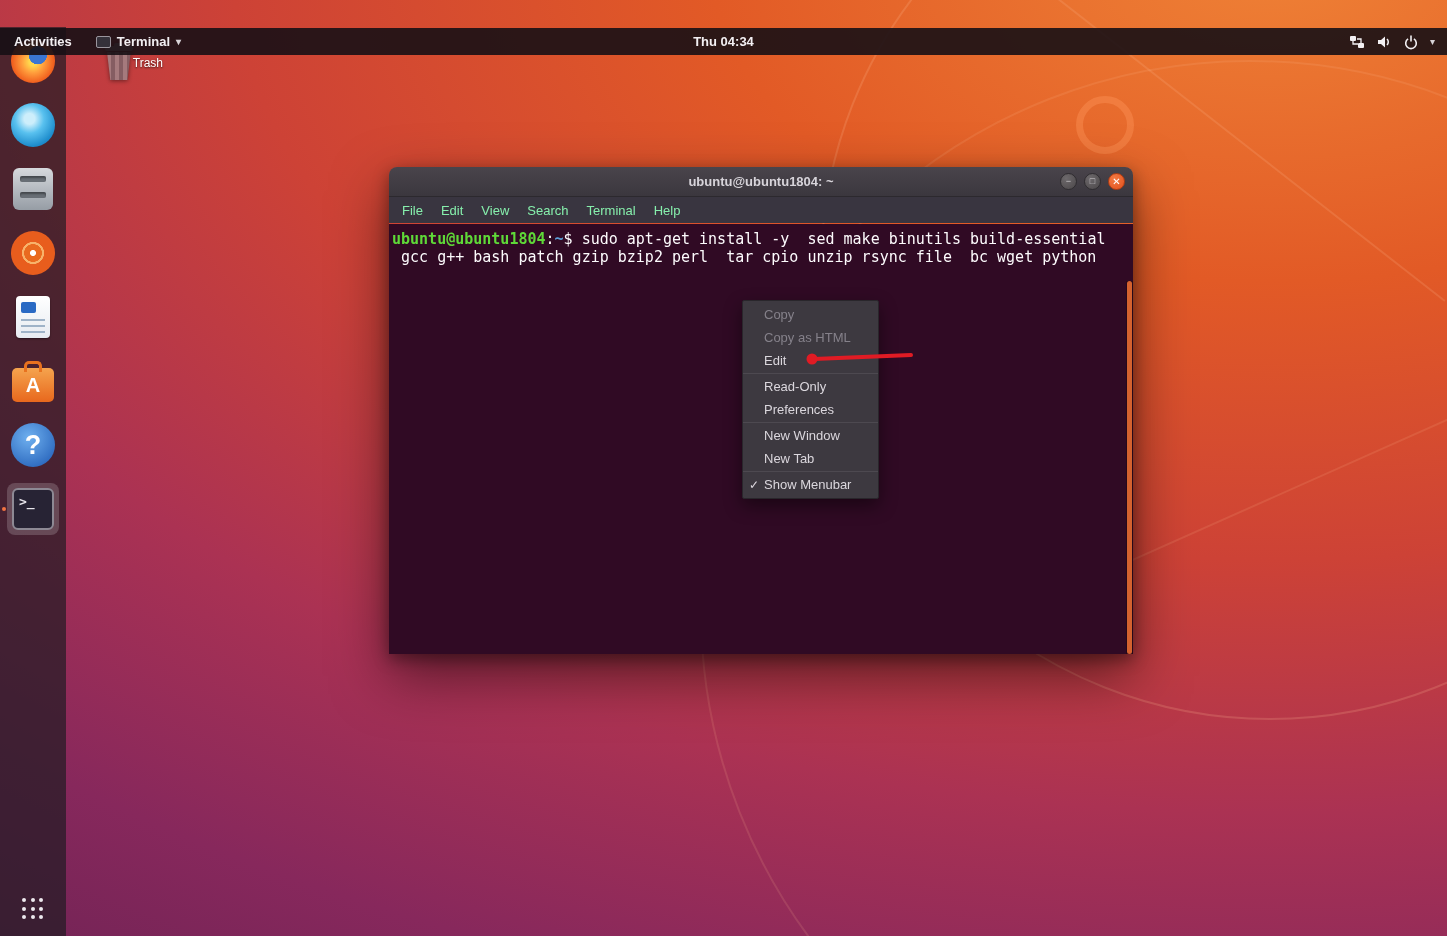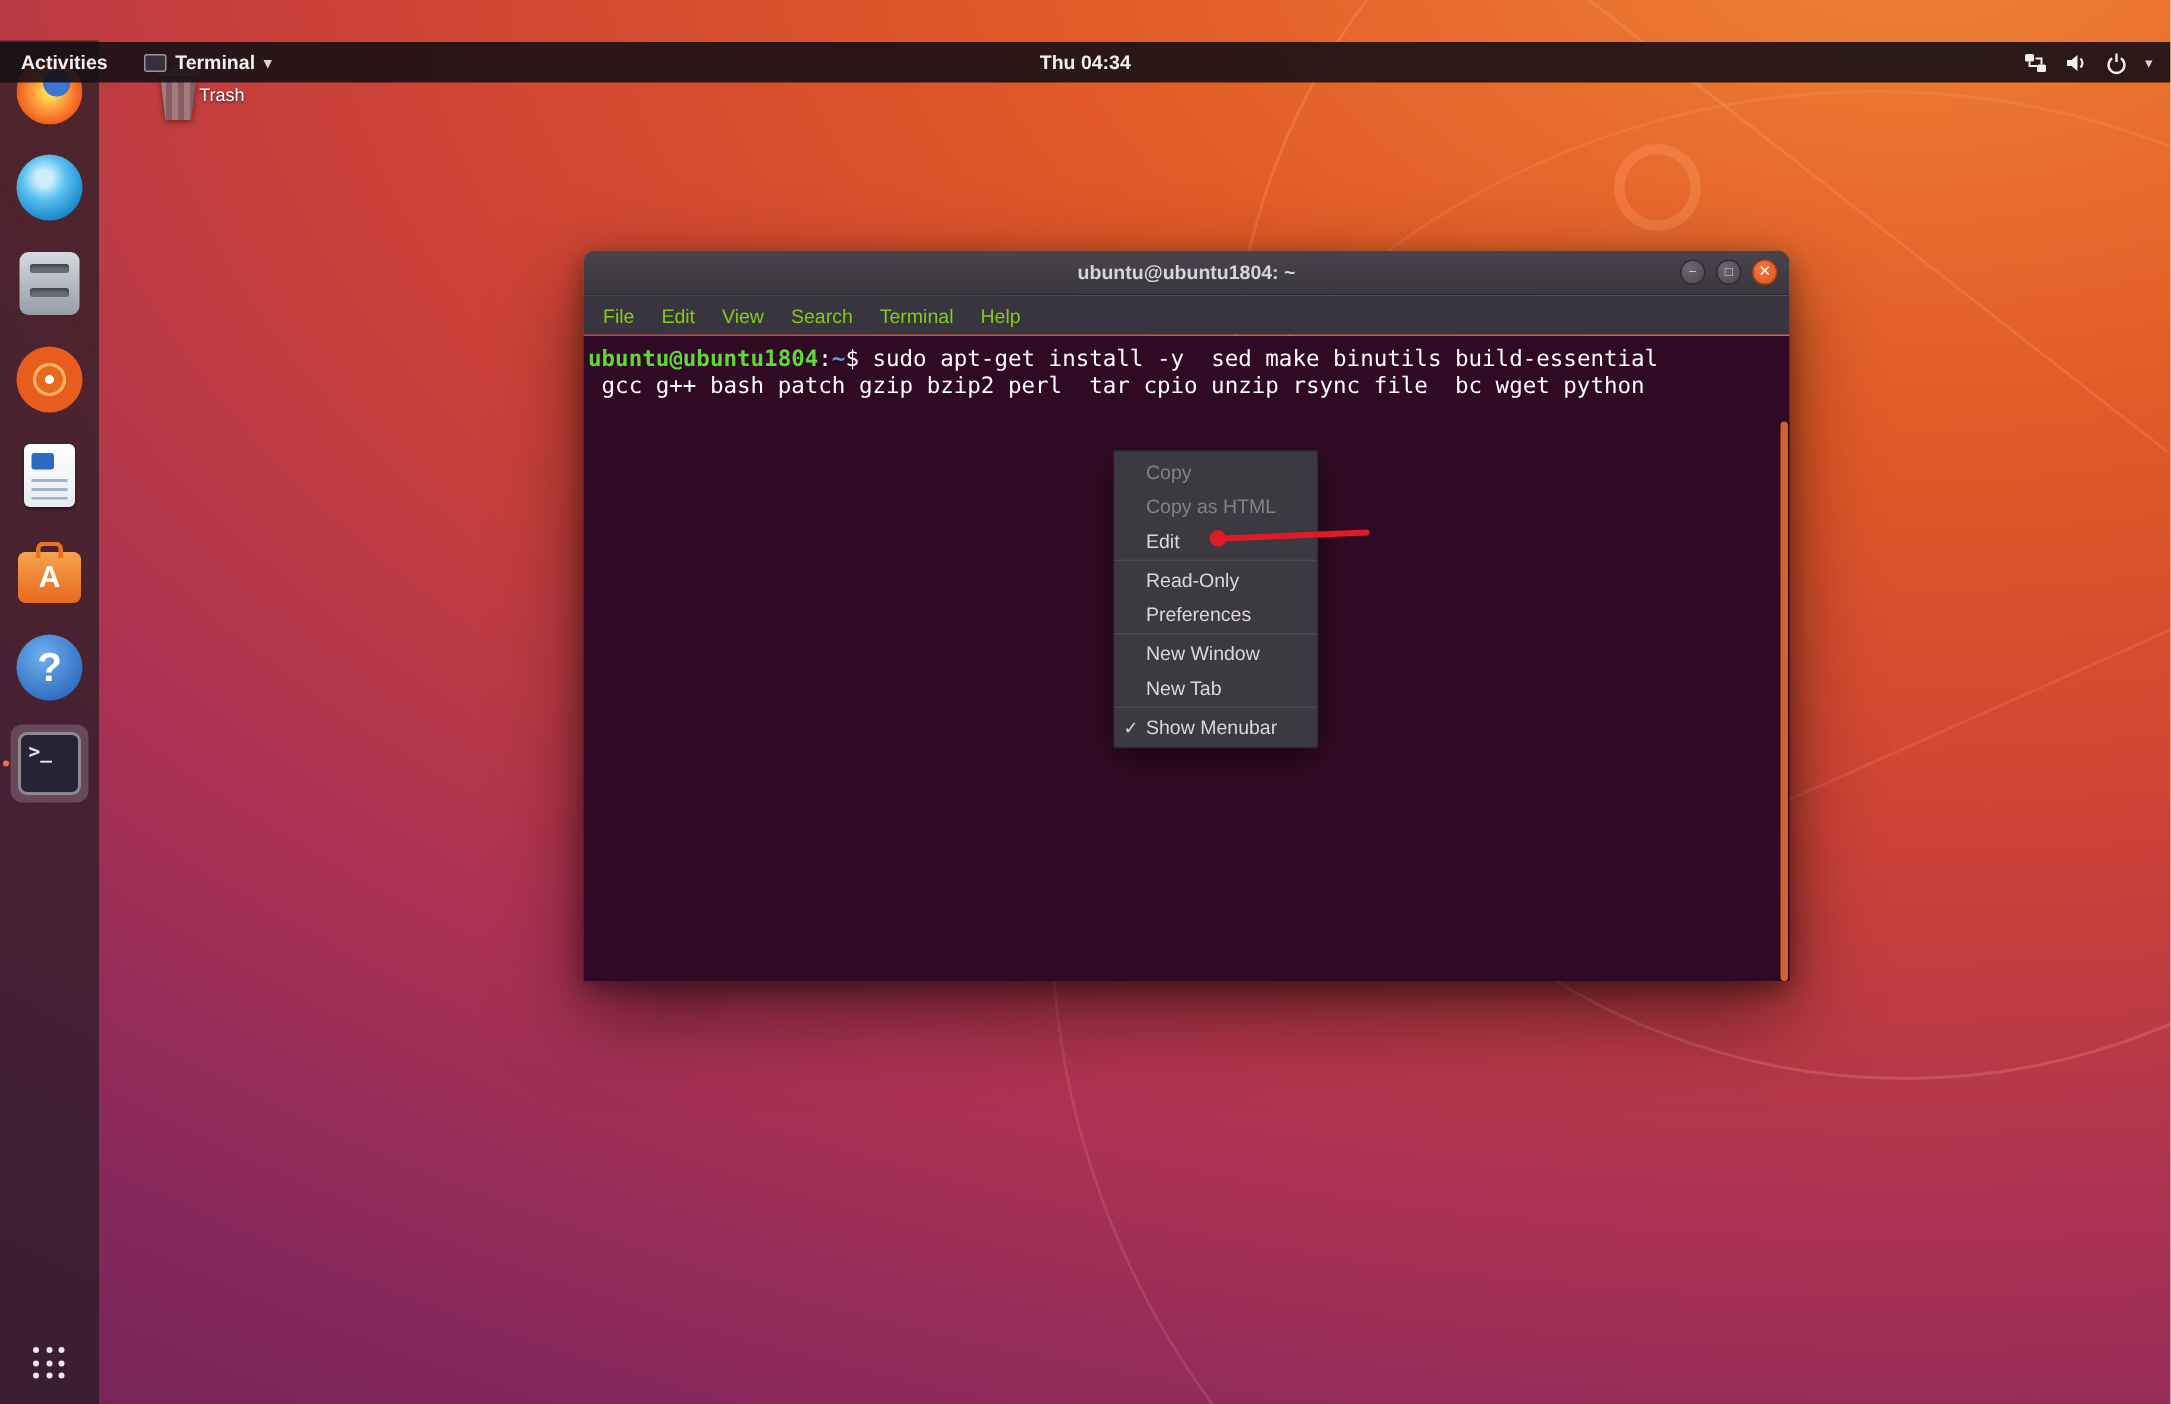--- a/index.html
+++ b/index.html
@@ -85,36 +85,36 @@
   .trash-icon { width:28px; height:38px; position:relative; filter:drop-shadow(0 1px 2px rgba(0,0,0,0.45)); }
   .trash-lid { position:absolute; top:4px; left:0; right:0; height:5px; background:#b08486; border-radius:2px; }
   .trash-lid::before { content:""; position:absolute; top:-3px; left:9px; width:10px; height:3px;
     background:#b08486; border-radius:2px 2px 0 0; }
   .trash-body { position:absolute; top:10px; left:2px; right:2px; bottom:0;
     background:repeating-linear-gradient(90deg, #a57a7d 0 4px, #855d62 4px 8px);
     clip-path:polygon(0 0, 100% 0, 86% 100%, 14% 100%); }
   .trash-label { margin-top:4px; font-size:12px; color:#ffffff; text-shadow:0 1px 2px rgba(0,0,0,0.7); }
 
   
-  .window { position:absolute; left:389px; top:167px; width:804px; height:487px; z-index:10;
+  .window { position:absolute; left:389px; top:167px; width:744px; height:487px; z-index:10;
     border-radius:8px 8px 2px 2px;
     box-shadow:0 22px 55px rgba(0,0,0,0.50), 0 5px 16px rgba(0,0,0,0.38); }
   .titlebar { height:30px; border-radius:8px 8px 0 0; position:relative;
     background:linear-gradient(#49444b, #3b373e); border-bottom:1px solid #2c292e;
     display:flex; align-items:center; justify-content:center;
     color:#d7d4da; font-size:13px; font-weight:bold; }
   .win-buttons { position:absolute; right:8px; top:0; bottom:0; display:flex; align-items:center; gap:7px; }
   .win-btn { width:17px; height:17px; border-radius:50%; border:1px solid #2f2c30;
     background:radial-gradient(circle at 35% 30%, #6d696c, #4b4749);
     color:#cfccd0; font-size:9px; line-height:1;
     display:flex; align-items:center; justify-content:center; padding:0; font-family:inherit; }
   .win-btn.close { background:radial-gradient(circle at 35% 30%, #f47a42, #e1511e);
     border-color:#b33d12; color:#fff; font-size:10px; }
   .menubar { height:26px; background:#393540; display:flex; align-items:center; padding-left:4px; }
-  .menubar button { background:none; border:none; color:#84cc16; font-family:inherit;
+  .menubar button { background:none; border:none; color:#86efac; font-family:inherit;
     font-size:13px; padding:3px 9px; }
   .term-body { position:absolute; top:57px; left:0; right:0; bottom:0; background:#300a24;
     padding:6px 14px 0 3px; overflow:hidden;
     font-family:"DejaVu Sans Mono", monospace; font-size:15px; line-height:18px; color:#fdfbfd; }
   .term-line { white-space:pre; }
   .c-green { color:#5fd938; font-weight:bold; }
   .c-blue { color:#5c9fd8; font-weight:bold; }
   .cursor { display:inline-block; width:8px; height:15px; border:1px solid #ece8ec; vertical-align:-2px; }
   .scrollbar { position:absolute; right:0; top:57px; bottom:0; width:7px; background:#260819; }
   .scroll-thumb { position:absolute; left:1px; right:1px; top:0; bottom:0; border-radius:3px; background:#d4622f; }

